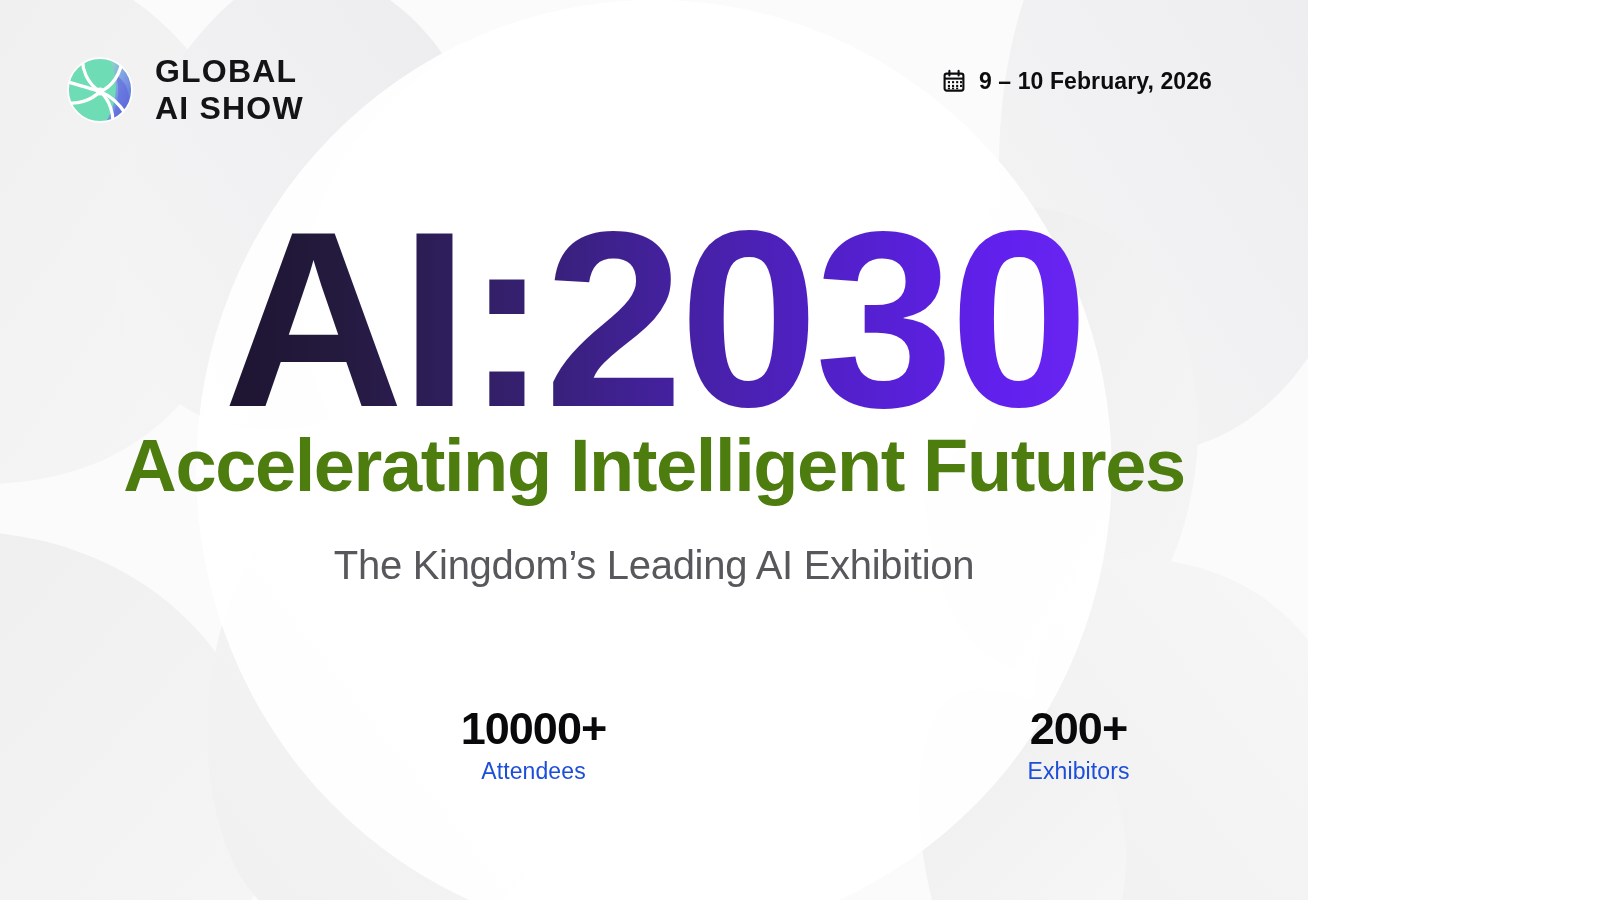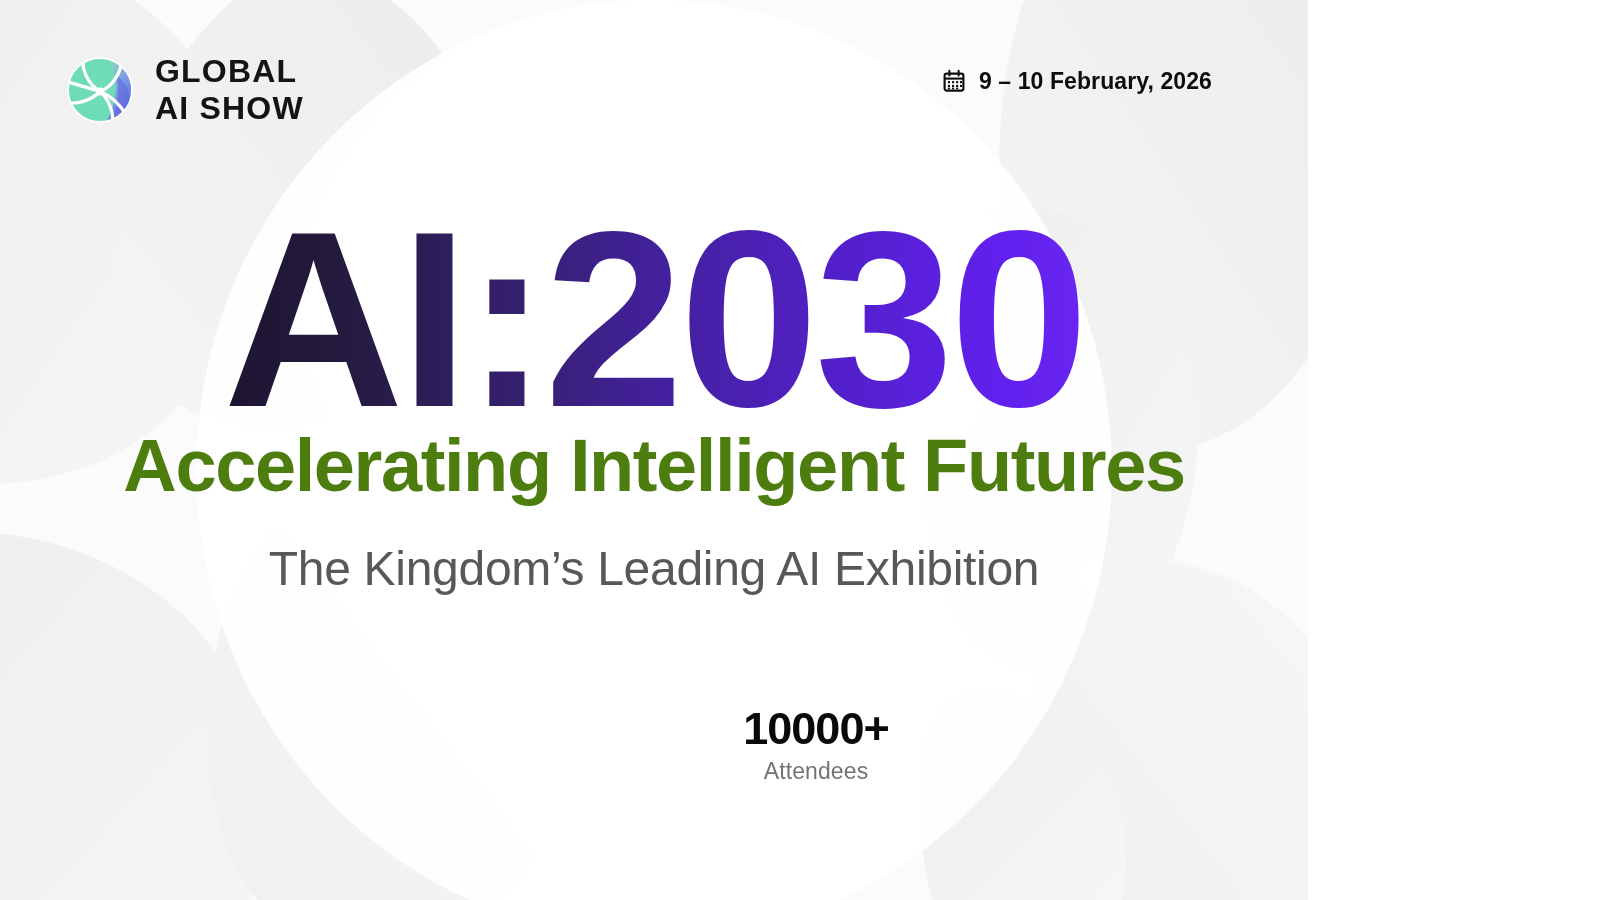--- a/index.html
+++ b/index.html
@@ -122,32 +122,32 @@
   .hero-subtitle {
     font-size:74px;
     font-weight:700;
     line-height:1;
     letter-spacing:-1.4px;
     color:#4d7c0f;
     margin-top:-10px;
   }
 
   .hero-tagline {
-    font-size:48px;
+    font-size:40px;
     font-weight:400;
     line-height:1;
     letter-spacing:-0.3px;
     color:#58585c;
     margin-top:42px;
   }
 
   
   .stats {
     position:absolute;
-    left:271px;
+    left:261px;
     top:706px;
     width:1090px;
     display:flex;
     z-index:5;
   }
 
   .stat {
     flex:1 1 0;
     display:flex;
     flex-direction:column;
@@ -162,21 +162,21 @@
     letter-spacing:-1px;
     color:#09090b;
     white-space:nowrap;
   }
 
   .stat-label {
     font-size:23px;
     font-weight:400;
     line-height:1;
     letter-spacing:0.1px;
-    color:#737373;
+    color:#1d4ed8;
     white-space:nowrap;
   }
 </style>
 </head>
 <body>
 
 <div class="banner">
 
   <svg class="bg-decor" viewBox="0 0 1600 900" preserveAspectRatio="none" aria-hidden="true">
     <defs>
@@ -298,15 +298,19 @@
     <h1 class="hero-title">AI:2030</h1>
     <h2 class="hero-subtitle">Accelerating Intelligent Futures</h2>
     <p class="hero-tagline">The Kingdom’s Leading AI Exhibition</p>
   </section>
 
   <section class="stats">
     <div class="stat">
       <span class="stat-value">10000+</span>
       <span class="stat-label">Attendees</span>
     </div>
+    <div class="stat">
+      <span class="stat-value">200+</span>
+      <span class="stat-label">Exhibitors</span>
+    </div>
   </section>
 
 </div>
 
 </body></html>

